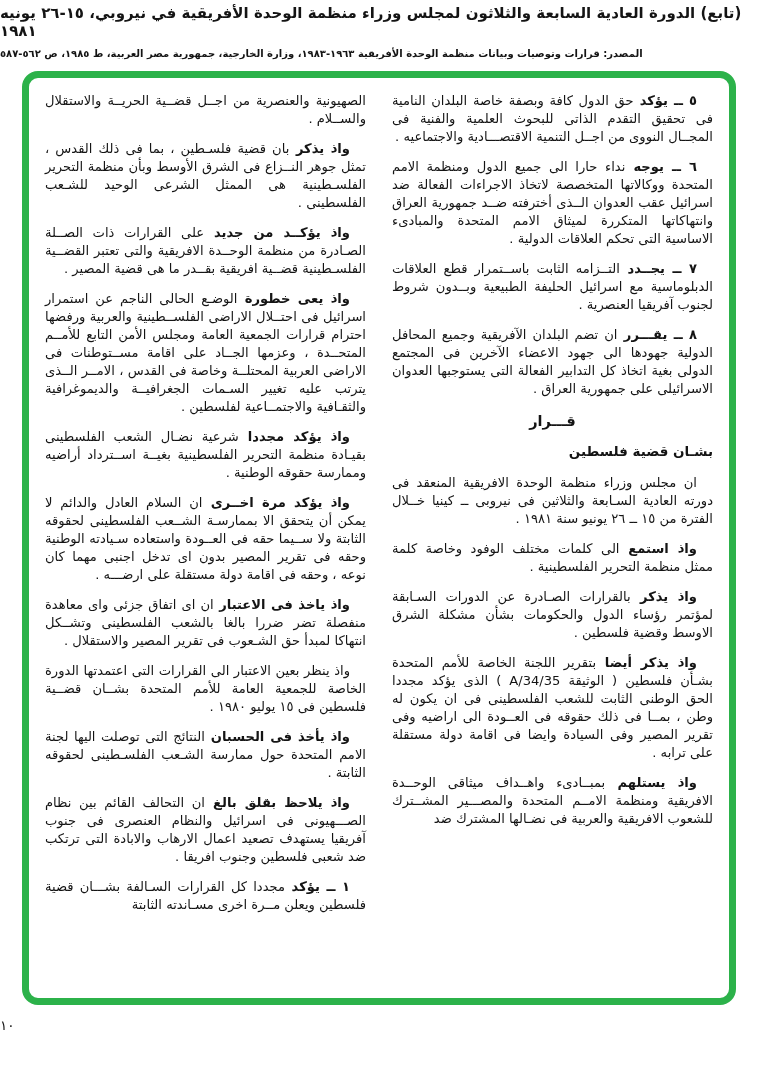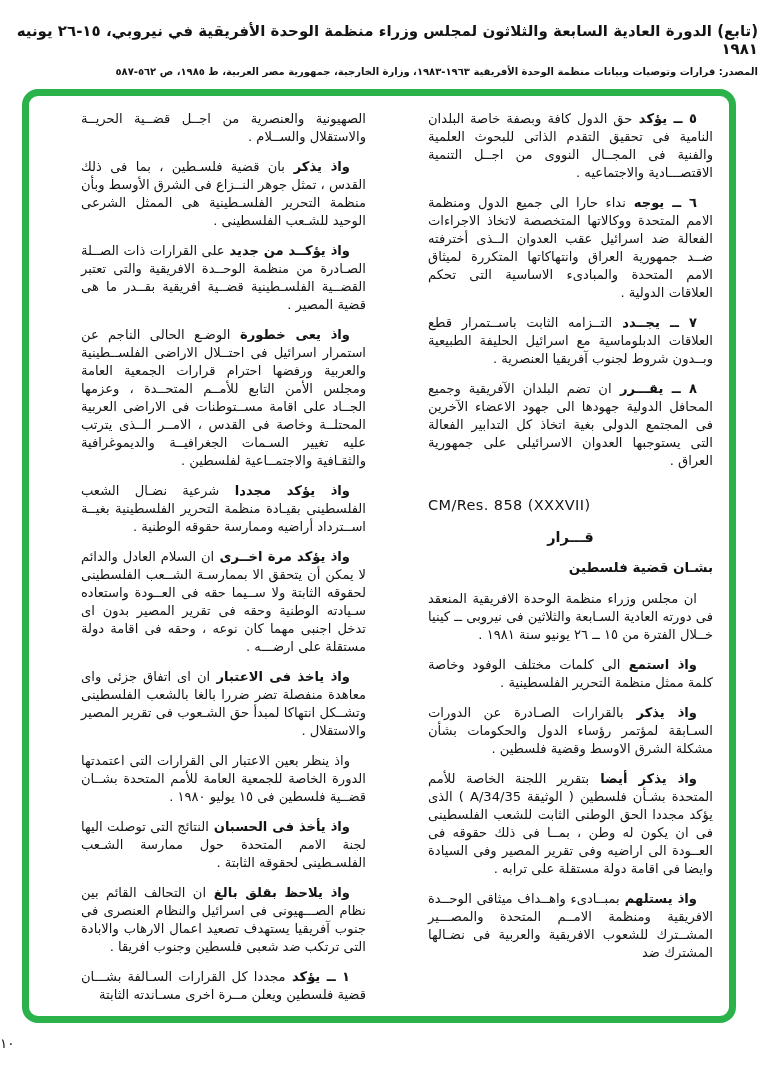--- a/index.html
+++ b/index.html
@@ -1,31 +1,31 @@
 <!DOCTYPE html>
 <html lang="ar"><head>
 <meta charset="utf-8">
 <style>
   html,body{margin:0;padding:0;}
   body{
     width:758px;height:1078px;background:#ffffff;color:#141414;
     font-family:"DejaVu Sans",sans-serif;overflow:hidden;
   }
-  .header{ text-align:right; padding-top:22px; direction:rtl; }
+  .header{ text-align:left; padding-top:4px; direction:rtl; }
   .header .h1{ font-weight:bold; font-size:15px; letter-spacing:0; }
   .header .h2{ font-weight:bold; font-size:10px; margin-top:8px; }
   .frame{
     margin:12px 22px 0 22px; height:934px; box-sizing:border-box;
     border:7px solid #2cb24a; border-radius:16px;
     padding:14px 16px 0 16px; overflow:hidden;
   }
   .cols{ display:flex; direction:rtl; gap:26px; }
   .col{
     width:328px; direction:rtl; text-align:justify;
-    font-size:13.1px; line-height:18px;margin-left:36px;
+    font-size:13.1px; line-height:18px;
   }
   .col p{ margin:0 0 12px 0; text-indent:16px; }
   .col p.noindent{ text-indent:0; }
   .col p b.lead{ font-weight:bold; }
   .p-latin{
     direction:ltr; text-align:left; text-indent:0 !important;
     font-size:14.5px; font-weight:500; letter-spacing:.4px;
     margin:26px 0 12px 0 !important;
   }
   .p-heading{
@@ -50,21 +50,20 @@
 
 <div class="frame">
   <div class="cols">
 
     <div class="col">
 
     <p class="p-body"><b class="lead">٥ ــ يؤكد </b><span>حق الدول كافة وبصفة خاصة البلدان النامية فى تحقيق التقدم الذاتى للبحوث العلمية والفنية فى المجــال النووى من اجــل التنمية الاقتصـــادية والاجتماعيه .</span></p>
         <p class="p-body"><b class="lead">٦ ــ يوجه </b><span>نداء حارا الى جميع الدول ومنظمة الامم المتحدة ووكالاتها المتخصصة لاتخاذ الاجراءات الفعالة ضد اسرائيل عقب العدوان الــذى أخترفته ضــد جمهورية العراق وانتهاكاتها المتكررة لميثاق الامم المتحدة والمبادىء الاساسية التى تحكم العلاقات الدولية .</span></p>
         <p class="p-body"><b class="lead">٧ ــ يجــدد </b><span>التــزامه الثابت باســتمرار قطع العلاقات الدبلوماسية مع اسرائيل الحليفة الطبيعية وبــدون شروط لجنوب آفريقيا العنصرية .</span></p>
         <p class="p-body"><b class="lead">٨ ــ يقـــرر </b><span>ان تضم البلدان الآفريقية وجميع المحافل الدولية جهودها الى جهود الاعضاء الآخرين فى المجتمع الدولى بغية اتخاذ كل التدابير الفعالة التى يستوجبها العدوان الاسرائيلى على جمهورية العراق .</span></p>
-        <p class="p-latin"><span>CM/Res. 858 (XXXVII)</span></p>
         <p class="p-heading"><span>قـــرار</span></p>
         <p class="p-subheading"><span>بشـان قضية فلسطين</span></p>
         <p class="p-body"><span>ان مجلس وزراء منظمة الوحدة الافريقية المنعقد فى دورته العادية السـابعة والثلاثين فى نيروبى ــ كينيا خــلال الفترة من ١٥ ــ ٢٦ يونيو سنة ١٩٨١ .</span></p>
         <p class="p-body"><b class="lead">واذ استمع </b><span>الى كلمات مختلف الوفود وخاصة كلمة ممثل منظمة التحرير الفلسطينية .</span></p>
         <p class="p-body"><b class="lead">واذ يذكر </b><span>بالقرارات الصـادرة عن الدورات السـابقة لمؤتمر رؤساء الدول والحكومات بشأن مشكلة الشرق الاوسط وقضية فلسطين .</span></p>
         <p class="p-body"><b class="lead">واذ يذكر أيضا </b><span>بتقرير اللجنة الخاصة للأمم المتحدة بشـأن فلسطين ( الوثيقة A/34/35 ) الذى يؤكد مجددا الحق الوطنى الثابت للشعب الفلسطينى فى ان يكون له وطن ، بمــا فى ذلك حقوقه فى العــودة الى اراضيه وفى تقرير المصير وفى السيادة وايضا فى اقامة دولة مستقلة على ترابه .</span></p>
         <p class="p-body"><b class="lead">واذ يستلهم </b><span>بمبــادىء واهــداف ميثاقى الوحــدة الافريقية ومنظمة الامــم المتحدة والمصـــير المشــترك للشعوب الافريقية والعربية فى نضـالها المشترك ضد</span></p>
       </div>
 
     <div class="col">

